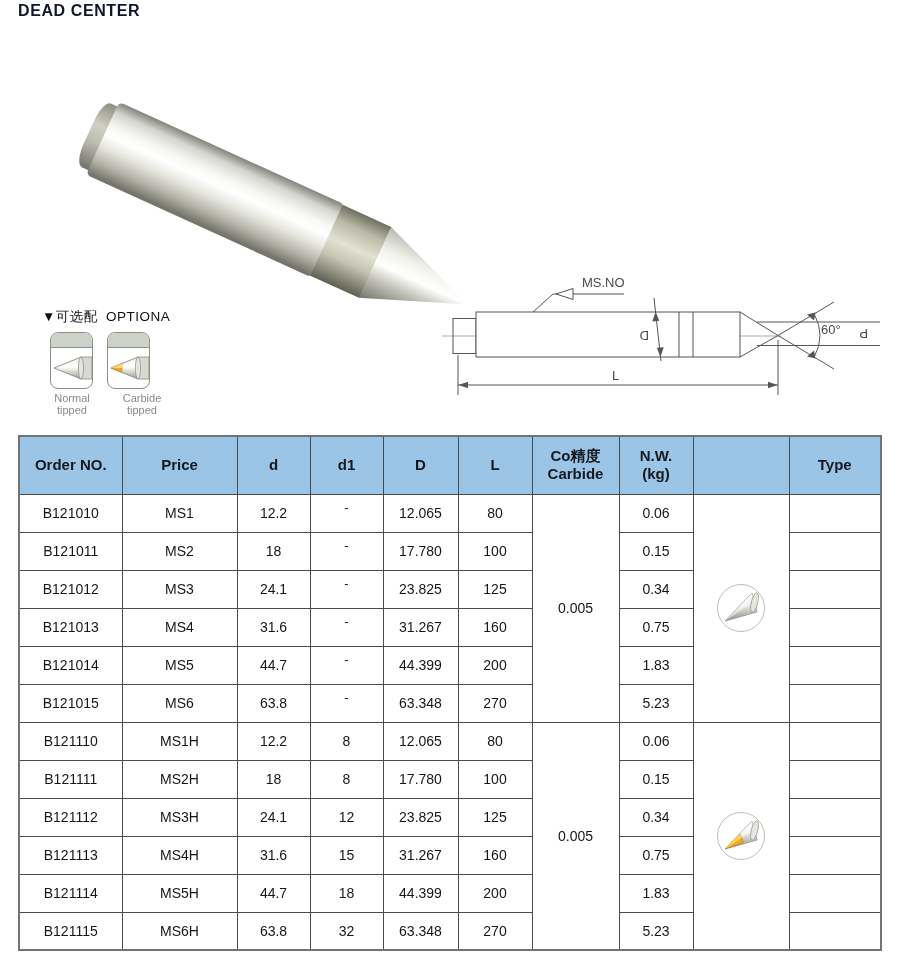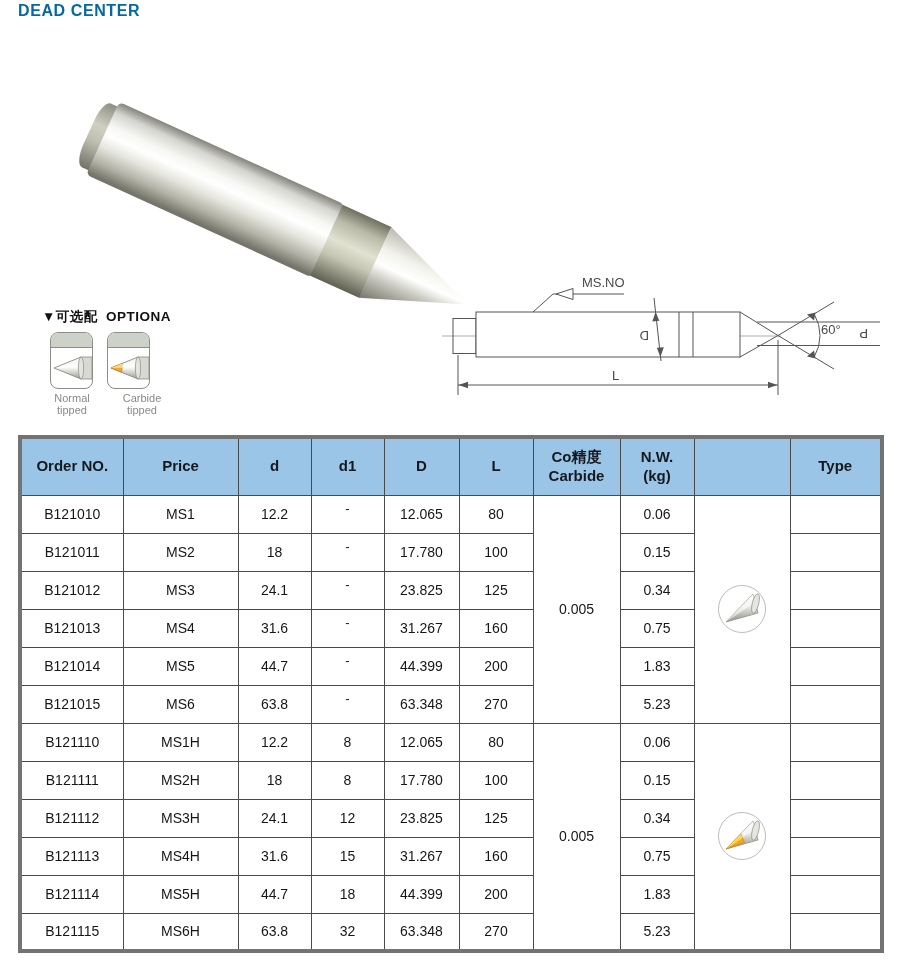--- a/index.html
+++ b/index.html
@@ -3,60 +3,60 @@
 <meta charset="utf-8">
 <style>
   * { box-sizing: border-box; }
   html,body { margin:0; padding:0; }
   body {
     width:899px; height:963px; position:relative; background:#ffffff;
     font-family:"Liberation Sans", sans-serif; overflow:hidden; color:#222;
   }
   .page-title {
     position:absolute; left:18px; top:2px; font-size:16px; font-weight:bold;
-    color:#0369a1; letter-spacing:0.6px; margin:0;
+    color:#0f172a; letter-spacing:0.6px; margin:0;
   }
 
   
   .photo { position:absolute; left:45px; top:58px; width:430px; height:235px; }
   .photo-rot { position:absolute; left:44px; top:34px; width:372px; height:80px;
                transform:rotate(24.5deg); transform-origin:0 40px; }
   .photo-cap { position:absolute; left:0; top:5px; width:20px; height:70px;
                border-radius:8px 0 0 8px / 22px 0 0 22px;
                background:linear-gradient(to bottom,#8f8f81,#cfcfc3 35%,#c0c0b2 58%,#72726a); }
   .photo-body { position:absolute; left:15px; top:0; width:248px; height:80px; border-radius:5px;
                background:linear-gradient(to bottom,#83837b 0%,#d5d5d0 14%,#f7f7f4 32%,#ffffff 44%,#e6e6df 60%,#b2b2a6 80%,#75756b 97%); }
   .photo-band { position:absolute; left:261px; top:1px; width:54px; height:78px;
                background:linear-gradient(to bottom,#6f6f60 0%,#b9b9a8 20%,#e2e2d2 45%,#c6c6b4 65%,#5f5f52 100%); }
   .photo-cone { position:absolute; left:314px; top:1px; width:102px; height:78px;
                clip-path:polygon(0 0,100% 50%,0 100%);
                background:linear-gradient(to bottom,#b9b9b0 0%,#f2f2ec 30%,#ffffff 50%,#c9c9c0 68%,#7e7e72 96%); }
 
   
   .optional { position:absolute; left:42px; top:308px; width:200px; }
-  .opt-head { font-size:13.5px; font-weight:bold; color:#111; letter-spacing:0.5px; }
+  .opt-head { font-size:13.5px; font-weight:normal; color:#111; letter-spacing:0.5px; }
   .opt-head .en { margin-left:8px; }
   .opt-box { position:absolute; width:43px; height:57px; border:1px solid #8a9088;
              border-radius:8px; background:#ffffff; overflow:hidden; top:24px; }
   .opt-box .strip { height:15px; background:#ccd2c8; border-bottom:1px solid #8a9088; }
   .opt-box svg { display:block; margin:1px auto 0; }
   .opt-box-1 { left:8px; }
   .opt-box-2 { left:65px; }
   .opt-cap { position:absolute; top:84px; font-size:11px; color:#8a8a8a; width:60px; text-align:center; }
   .opt-cap-1 { left:0; }
   .opt-cap-2 { left:70px; }
 
   
   .drawing { position:absolute; left:440px; top:268px; }
   .drawing text { font-family:"Liberation Sans", sans-serif; fill:#4a4a4a; }
 
   
   table.spec {
     position:absolute; left:18px; top:435px; border-collapse:collapse; table-layout:fixed;
-    border:4px solid #737373;
+    border:2px solid #737373;
   }
   .spec th, .spec td { border:1px solid #4a4a4a; text-align:center; vertical-align:middle;
     padding:0; overflow:hidden; }
   .spec th { background:#9ac5e7; font-size:15px; font-weight:bold; color:#15191d;
     height:58px; line-height:1.25; }
   .spec td { font-size:14px; color:#161616; height:38px; }
   .spec td.dash { font-size:13px; vertical-align:top; padding-top:6px; line-height:1; }
   .spec td.tipcell svg { display:block; margin:0 auto; }
 </style>
 </head>

